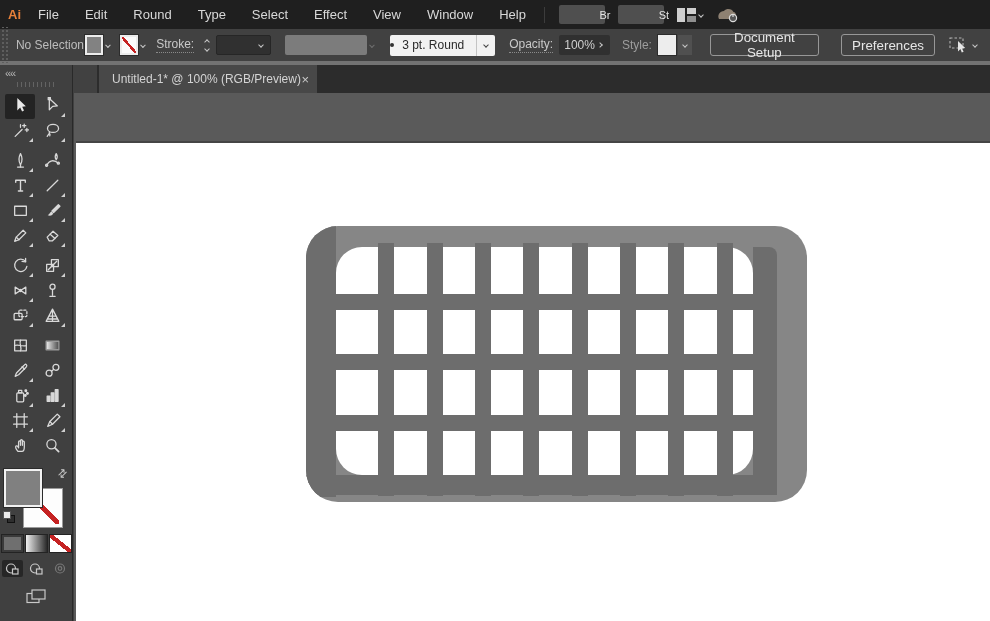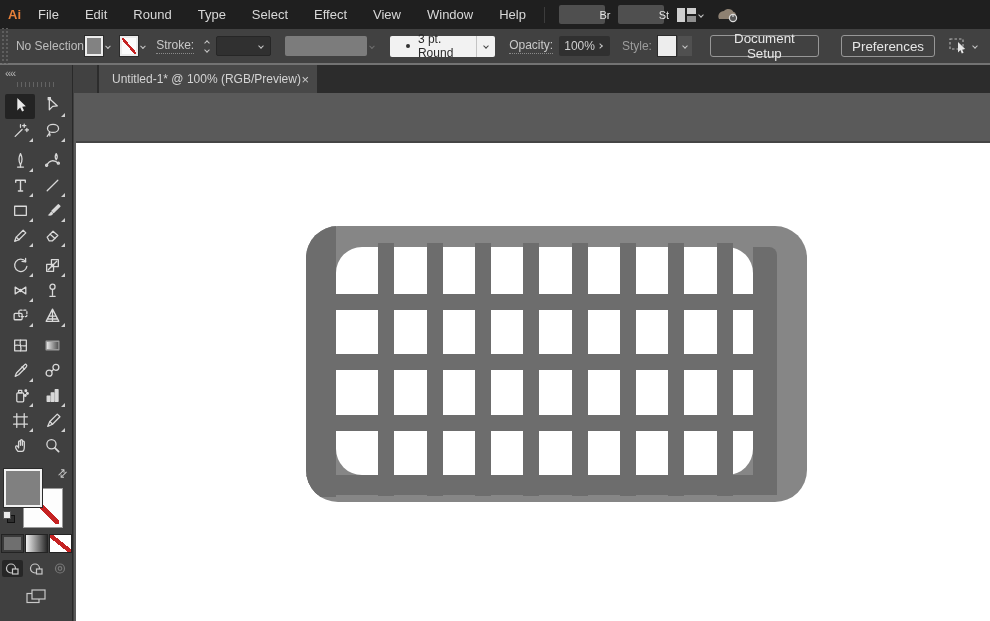--- a/index.html
+++ b/index.html
@@ -14,42 +14,42 @@
   #ai-logo{width:30px;margin-left:8px;font-size:13px;font-weight:bold;color:#e8813a;}
   #menu-items{display:flex;align-items:center;gap:26px;font-size:13px;color:#d8d8d8;}
   .menu-item{cursor:default;}
   .mb-sep{width:1px;height:16px;background:#3c3c3c;margin:0 14px 0 18px;}
   .mb-btn{width:23px;height:19px;background:#4f4f4f;border-radius:2px;color:#e3e3e3;
           font-size:11px;display:flex;align-items:center;justify-content:center;margin-right:13px;padding-left:46px;}
   .mb-icon{display:flex;align-items:center;margin-right:10px;}
 
   
   #controlbar{position:absolute;left:0;top:29px;width:990px;height:36px;background:#414141;
-              border-bottom:2px solid #737373;display:flex;align-items:center;}
+              border-bottom:4px solid #737373;display:flex;align-items:center;}
   #cb-grip{width:9px;height:36px;background-image:radial-gradient(#5e5e5e 1px,transparent 1.1px);
            background-size:4px 4px;background-position:1px 2px;}
   #sel-status{color:#bdbdbd;margin-left:8px;width:78px;}
   .chev{display:inline-block;width:6px;height:6px;border-right:1.5px solid #c7c7c7;
         border-bottom:1.5px solid #c7c7c7;transform:rotate(45deg);margin:0 3px;}
   .chev.sm{width:4px;height:4px;border-width:1.3px;}
   .chev.dark{border-color:#444;}
   .chev.dim{border-color:#6e6e6e;}
   .chev.right{transform:rotate(-45deg);}
   .chev.up{transform:rotate(-135deg);}
   .swatch{width:20px;height:20px;background:#828282;border:2px solid #ececec;
           box-shadow:0 0 0 1px #2c2c2c;}
   .slash{background:linear-gradient(to top right,#fbfbfb 44%,#c52222 44%,#c52222 56%,#fbfbfb 56%);}
   .cb-label{color:#c9c9c9;border-bottom:1px dotted #8a8a8a;padding-bottom:1px;}
   #stroke-spinner{display:flex;flex-direction:column;align-items:center;gap:3px;margin:0 4px 0 8px;}
   #stroke-combo{width:62px;height:20px;background:#303030;border:1px solid #262626;border-radius:2px;
                 display:flex;align-items:center;justify-content:flex-end;padding-right:4px;}
   #varwidth-dd{width:92px;height:20px;background:#7c7c7c;border-radius:2px;margin-left:14px;}
   #brush-combo{display:flex;margin-left:14px;height:21px;}
   #brush-main{width:86px;background:#f2f2f2;color:#2a2a2a;display:flex;align-items:center;
-              border-radius:2px 0 0 2px;padding-left:16px;gap:8px;}
+              border-radius:2px 0 0 2px;padding-left:0;gap:8px;}
   #brush-dot{width:4px;height:4px;border-radius:50%;background:#333;}
   #brush-chev{width:19px;background:#f2f2f2;border-left:1px solid #c4c4c4;border-radius:0 2px 2px 0;
               display:flex;align-items:center;justify-content:center;}
   #opacity-field{width:56px;height:20px;background:#303030;border-radius:2px;margin-left:6px;
                  display:flex;align-items:center;color:#cfcfcf;padding:0 5px;}
   #opacity-val{flex:1;}
   #style-swatch{width:20px;height:20px;background:#ededed;box-shadow:0 0 0 1px #2c2c2c;margin-left:6px;}
   #style-chev{width:16px;height:20px;background:#505050;display:flex;align-items:center;justify-content:center;margin-left:2px;}
   .cb-btn{height:22px;border:1px solid #979797;border-radius:3px;color:#e6e6e6;
           display:flex;align-items:center;padding:0 10px;background:transparent;}

